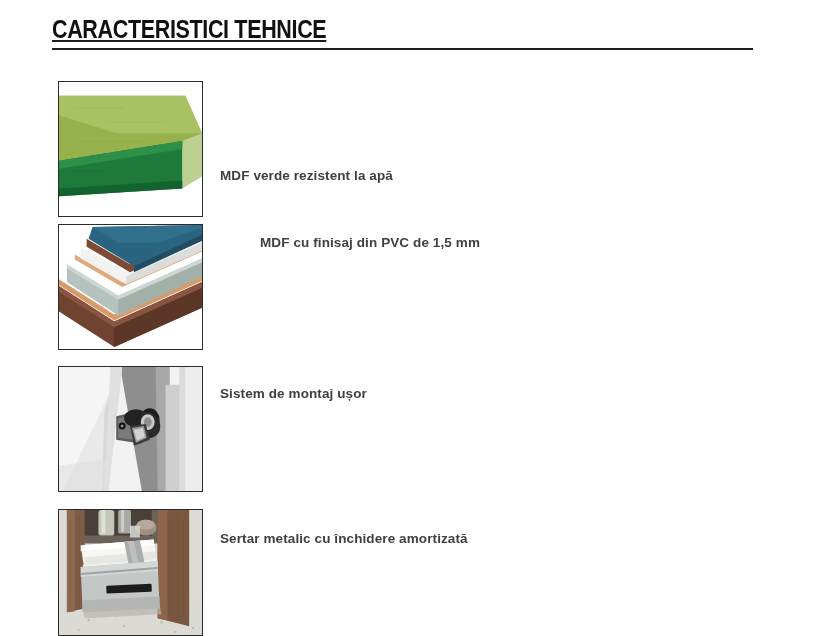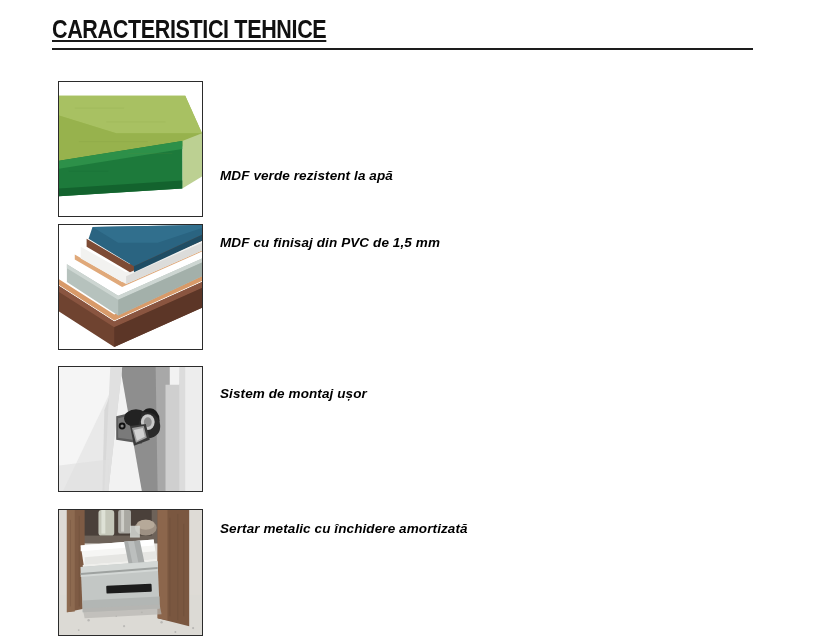--- a/index.html
+++ b/index.html
@@ -63,42 +63,41 @@
   .thumb-canvas {
     display: block;
     width: 100%;
     height: 100%;
   }
   .feature-label {
     position: absolute;
     left: 220px;
     font-size: 13.5px;
     font-weight: bold;
-    color: #000000;
+    color: #404040;
     white-space: nowrap;
     letter-spacing: 0.1px;
-    font-style: italic;
   }
 
   
   #row-1 { top: 81px; }
   #row-1 .thumb-frame { height: 136px; }
   #row-1 .feature-label { top: 87px; }
 
   #row-2 { top: 224px; }
   #row-2 .thumb-frame { height: 126px; }
-  #row-2 .feature-label { top: 11px; }
+  #row-2 .feature-label { top: 11px; margin-left: 40px; }
 
   #row-3 { top: 366px; }
   #row-3 .thumb-frame { height: 126px; }
   #row-3 .feature-label { top: 20px; }
 
   #row-4 { top: 509px; }
   #row-4 .thumb-frame { height: 127px; }
-  #row-4 .feature-label { top: 12px; }
+  #row-4 .feature-label { top: 22px; }
 </style>
 </head>
 <body>
 
 <div class="header">
   <div class="page-title">CARACTERISTICI TEHNICE</div>
   <div class="title-rule"></div>
 </div>
 
 <div class="feature-row" id="row-1">

